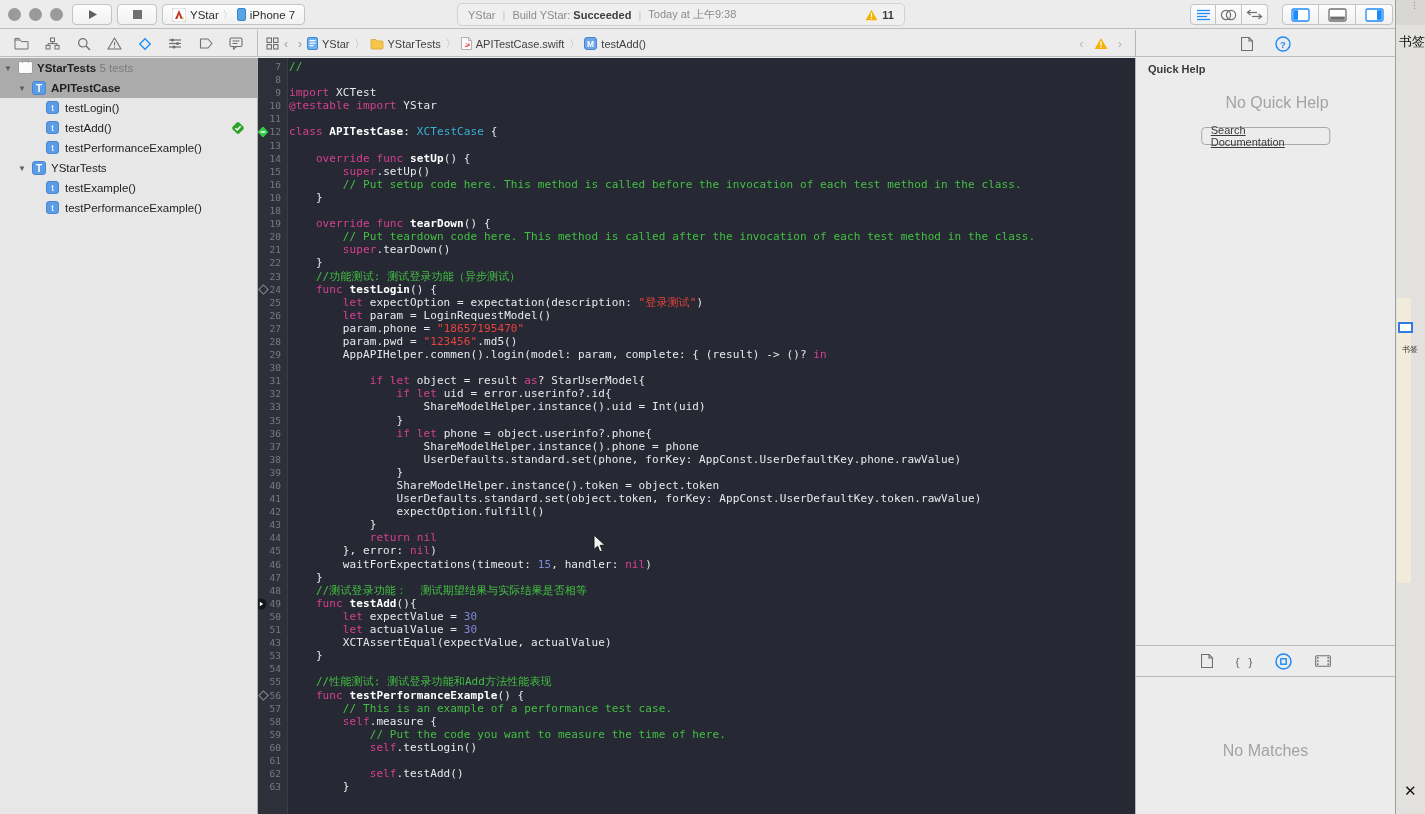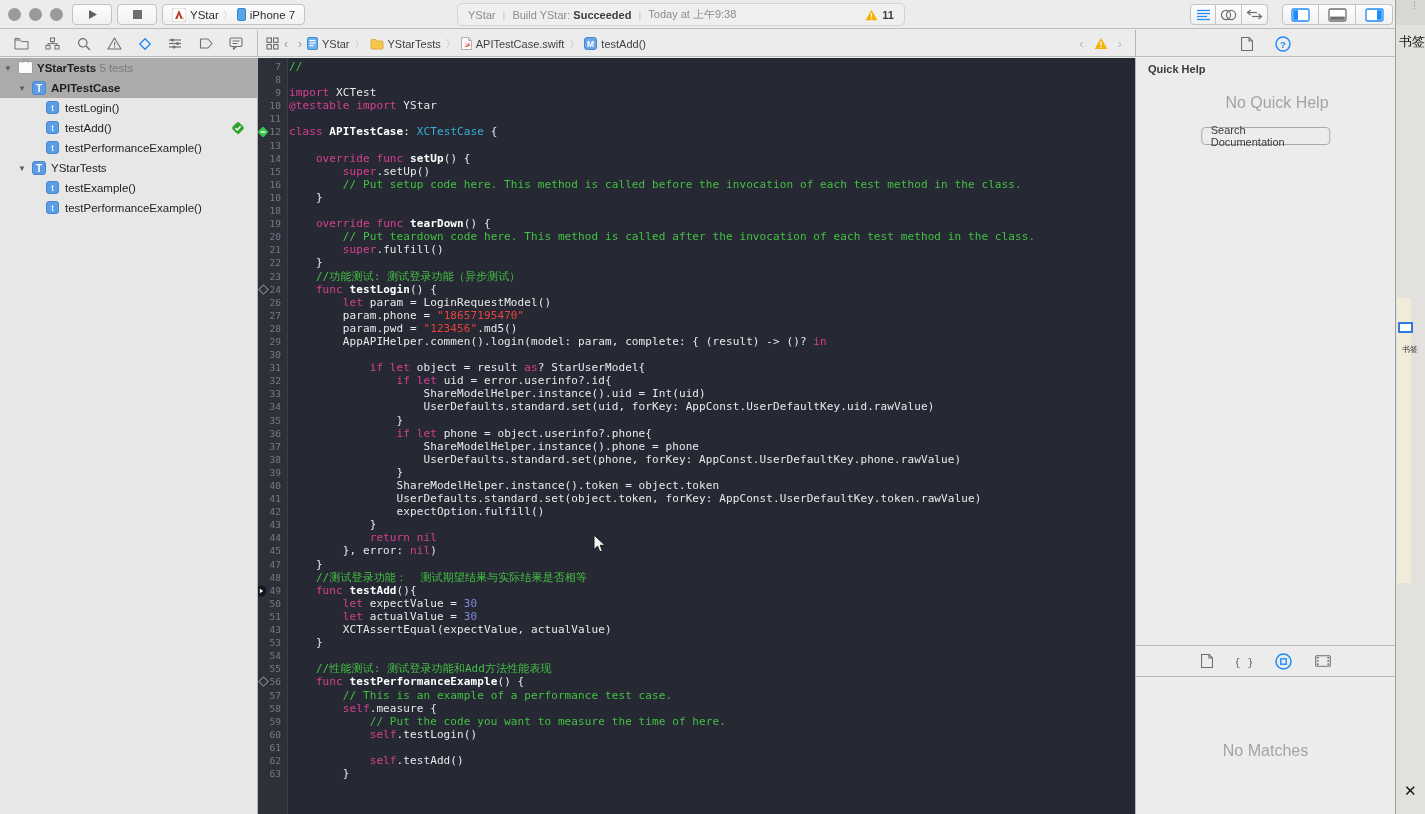--- a/index.html
+++ b/index.html
@@ -60,21 +60,21 @@
   .c-c { color:#43c043; }
   .c-s { color:#ea423c; }
   .c-n { color:#8089d6; }
   .c-t { color:#3bafd4; }
   .marker { position:absolute; left:0; top:1px; width:11px; height:11px; }
 
   
   .inspector { position:absolute; left:1135px; top:58px; width:260px; height:756px; background:#ececec; border-left:1px solid #b5b5b5; }
   .qh-title { position:absolute; left:12px; top:5px; font-size:11px; font-weight:bold; color:#3a3a3a; }
   .qh-empty { position:absolute; left:0; top:36px; width:100%; text-align:center; font-size:16px; color:#a3a3a3;padding-left:23px; }
-  .qh-btn { position:absolute; left:50%; transform:translateX(-50%); top:69px; height:18px; padding:0 9px; font-size:11px; color:#3a3a3a; background:#ececec; border:1px solid #a8a8a8; border-radius:4px; display:flex; align-items:center; }
+  .qh-btn { position:absolute; left:50%; transform:translateX(-50%); top:69px; height:18px; padding:0 9px; font-size:11px; color:#3a3a3a; background:#ececec; border:1px solid #a8a8a8; border-radius:4px; display:flex; align-items:center;text-decoration:underline; }
   .libbar { position:absolute; left:0; top:587px; width:100%; height:32px; border-top:1px solid #b9b9b9; border-bottom:1px solid #b9b9b9; display:flex; align-items:center; justify-content:center; gap:23px; }
   .lib-empty { position:absolute; left:0; top:684px; width:100%; text-align:center; font-size:16px; color:#a3a3a3; }
 
   
   .rstrip { position:absolute; left:1395px; top:0; width:30px; height:814px; background:#e2e1de; border-left:1px solid #9e9e9e; }
   .rstrip .dots { position:absolute; left:14px; top:3px; color:#8e8e8e; font-size:9px; line-height:4px; }
   .rstrip .bm { position:absolute; left:3px; top:33px; font-size:13px; color:#111; }
   .rstrip .beige { position:absolute; left:1px; top:298px; width:14px; height:285px; background:#f0ecd9; }
   .rstrip .bluewin { position:absolute; left:2px; top:322px; width:15px; height:11px; border:2px solid #2f7de1; background:#fff; }
   .rstrip .bm2 { position:absolute; left:6px; top:344px; font-size:8px; color:#333; }
@@ -391,46 +391,47 @@
             <rect x="3.6" y="5.3" width="4.8" height="1.4" fill="#fff"></rect>
           </svg></span><span class="ln">12</span><span class="c-k">class</span><span class="c-p"> </span><span class="c-b">APITestCase</span><span class="c-p">: </span><span class="c-t">XCTestCase</span><span class="c-p"> {</span></div>
       <div class="line"><span class="ln">13</span></div>
       <div class="line"><span class="ln">14</span><span class="c-p">    </span><span class="c-k">override</span><span class="c-p"> </span><span class="c-k">func</span><span class="c-p"> </span><span class="c-b">setUp</span><span class="c-p">() {</span></div>
       <div class="line"><span class="ln">15</span><span class="c-p">        </span><span class="c-k">super</span><span class="c-p">.setUp()</span></div>
       <div class="line"><span class="ln">16</span><span class="c-c">        // Put setup code here. This method is called before the invocation of each test method in the class.</span></div>
       <div class="line"><span class="ln">10</span><span class="c-p">    }</span></div>
       <div class="line"><span class="ln">18</span></div>
       <div class="line"><span class="ln">19</span><span class="c-p">    </span><span class="c-k">override</span><span class="c-p"> </span><span class="c-k">func</span><span class="c-p"> </span><span class="c-b">tearDown</span><span class="c-p">() {</span></div>
       <div class="line"><span class="ln">20</span><span class="c-c">        // Put teardown code here. This method is called after the invocation of each test method in the class.</span></div>
-      <div class="line"><span class="ln">21</span><span class="c-p">        </span><span class="c-k">super</span><span class="c-p">.fulfill()</span></div>
+      <div class="line"><span class="ln">21</span><span class="c-p">        </span><span class="c-k">super</span><span class="c-p">.tearDown()</span></div>
       <div class="line"><span class="ln">22</span><span class="c-p">    }</span></div>
       <div class="line"><span class="ln">23</span><span class="c-c">    //功能测试: 测试登录功能（异步测试）</span></div>
       <div class="line"><span class="marker" style="left:0"><svg width="11" height="11" viewBox="0 0 11 11">
             <rect x="2.2" y="2.2" width="6.6" height="6.6" transform="rotate(45 5.5 5.5)" fill="none" stroke="#8a8d99" stroke-width="1"></rect>
           </svg></span><span class="ln">24</span><span class="c-p">    </span><span class="c-k">func</span><span class="c-p"> </span><span class="c-b">testLogin</span><span class="c-p">() {</span></div>
+      <div class="line"><span class="ln">25</span><span class="c-p">        </span><span class="c-k">let</span><span class="c-p"> expectOption = expectation(description: </span><span class="c-s">"登录测试"</span><span class="c-p">)</span></div>
       <div class="line"><span class="ln">26</span><span class="c-p">        </span><span class="c-k">let</span><span class="c-p"> param = LoginRequestModel()</span></div>
       <div class="line"><span class="ln">27</span><span class="c-p">        param.phone = </span><span class="c-s">"18657195470"</span></div>
       <div class="line"><span class="ln">28</span><span class="c-p">        param.pwd = </span><span class="c-s">"123456"</span><span class="c-p">.md5()</span></div>
       <div class="line"><span class="ln">29</span><span class="c-p">        AppAPIHelper.commen().login(model: param, complete: { (result) -&gt; ()? </span><span class="c-k">in</span></div>
       <div class="line"><span class="ln">30</span></div>
       <div class="line"><span class="ln">31</span><span class="c-p">            </span><span class="c-k">if</span><span class="c-p"> </span><span class="c-k">let</span><span class="c-p"> object = result </span><span class="c-k">as</span><span class="c-p">? StarUserModel{</span></div>
       <div class="line"><span class="ln">32</span><span class="c-p">                </span><span class="c-k">if</span><span class="c-p"> </span><span class="c-k">let</span><span class="c-p"> uid = error.userinfo?.id{</span></div>
       <div class="line"><span class="ln">33</span><span class="c-p">                    ShareModelHelper.instance().uid = Int(uid)</span></div>
-      <div class="line"><span class="ln">34</span><span class="c-p">                    UserDefaults.standard.set(uid, forKey: AppConst.UserDefaultKey.uid.rawValue)</span></div>
       <div class="line"><span class="ln">35</span><span class="c-p">                }</span></div>
       <div class="line"><span class="ln">36</span><span class="c-p">                </span><span class="c-k">if</span><span class="c-p"> </span><span class="c-k">let</span><span class="c-p"> phone = object.userinfo?.phone{</span></div>
       <div class="line"><span class="ln">37</span><span class="c-p">                    ShareModelHelper.instance().phone = phone</span></div>
       <div class="line"><span class="ln">38</span><span class="c-p">                    UserDefaults.standard.set(phone, forKey: AppConst.UserDefaultKey.phone.rawValue)</span></div>
       <div class="line"><span class="ln">39</span><span class="c-p">                }</span></div>
       <div class="line"><span class="ln">40</span><span class="c-p">                ShareModelHelper.instance().token = object.token</span></div>
       <div class="line"><span class="ln">41</span><span class="c-p">                UserDefaults.standard.set(object.token, forKey: AppConst.UserDefaultKey.token.rawValue)</span></div>
       <div class="line"><span class="ln">42</span><span class="c-p">                expectOption.fulfill()</span></div>
       <div class="line"><span class="ln">43</span><span class="c-p">            }</span></div>
       <div class="line"><span class="ln">44</span><span class="c-p">            </span><span class="c-k">return</span><span class="c-p"> </span><span class="c-k">nil</span></div>
       <div class="line"><span class="ln">45</span><span class="c-p">        }, error: </span><span class="c-k">nil</span><span class="c-p">)</span></div>
+      <div class="line"><span class="ln">46</span><span class="c-p">        waitForExpectations(timeout: </span><span class="c-n">15</span><span class="c-p">, handler: </span><span class="c-k">nil</span><span class="c-p">)</span></div>
       <div class="line"><span class="ln">47</span><span class="c-p">    }</span></div>
       <div class="line"><span class="ln">48</span><span class="c-c">    //测试登录功能：  测试期望结果与实际结果是否相等</span></div>
       <div class="line"><span class="marker" style="left:-3px"><svg width="12" height="12" viewBox="0 0 12 12">
             <circle cx="6" cy="6" r="5.5" fill="#14161d"></circle>
             <path d="M4.8 3.8 L8.2 6 L4.8 8.2 Z" fill="#fff"></path>
           </svg></span><span class="ln">49</span><span class="c-p">    </span><span class="c-k">func</span><span class="c-p"> </span><span class="c-b">testAdd</span><span class="c-p">(){</span></div>
       <div class="line"><span class="ln">50</span><span class="c-p">        </span><span class="c-k">let</span><span class="c-p"> expectValue = </span><span class="c-n">30</span></div>
       <div class="line"><span class="ln">51</span><span class="c-p">        </span><span class="c-k">let</span><span class="c-p"> actualValue = </span><span class="c-n">30</span></div>
       <div class="line"><span class="ln">43</span><span class="c-p">        XCTAssertEqual(expectValue, actualValue)</span></div>
       <div class="line"><span class="ln">53</span><span class="c-p">    }</span></div>

